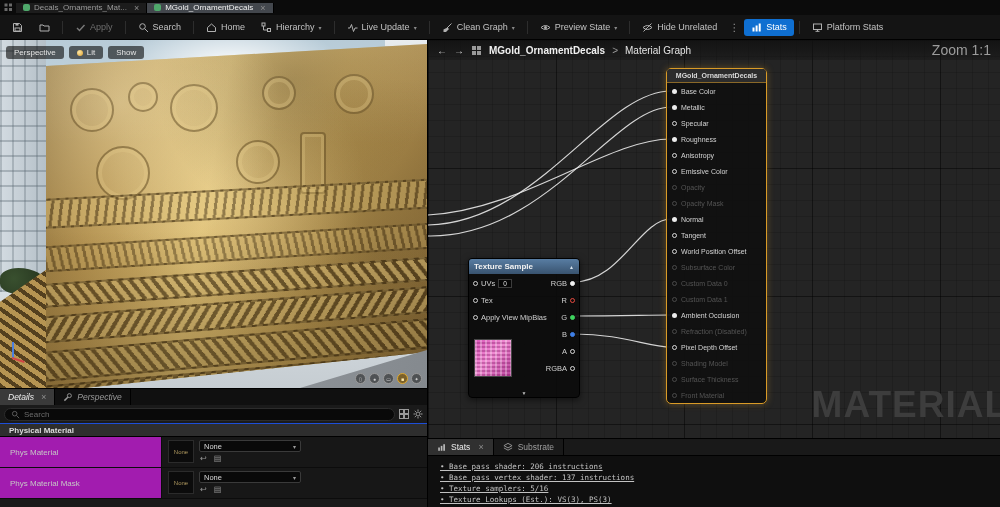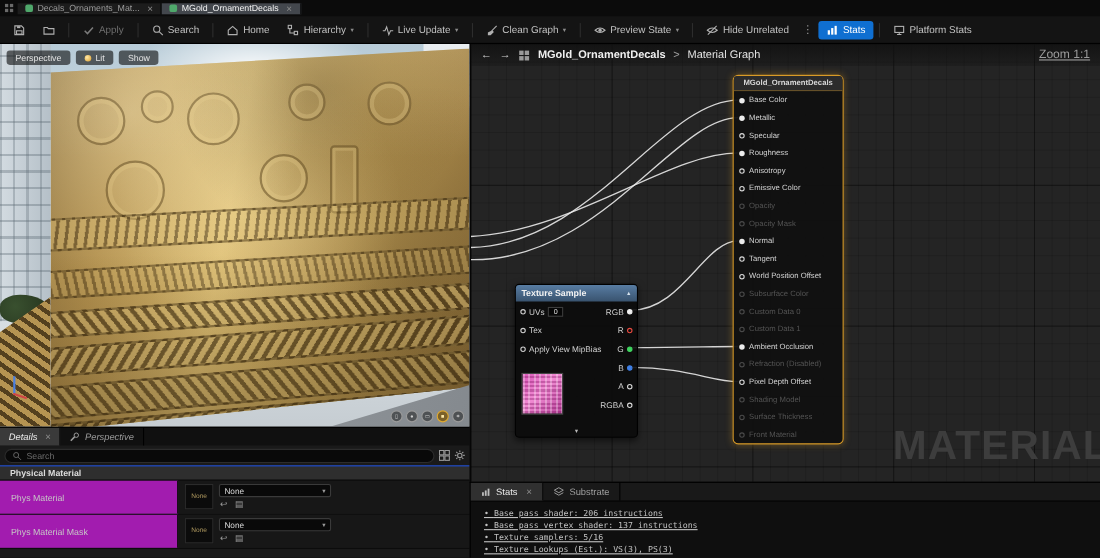--- a/index.html
+++ b/index.html
@@ -92,21 +92,21 @@
       linear-gradient(90deg,rgba(0,0,0,.4) 1px,transparent 1px),
       linear-gradient(rgba(0,0,0,.14) 1px,transparent 1px),
       linear-gradient(90deg,rgba(0,0,0,.14) 1px,transparent 1px);
     background-size:128px 128px,128px 128px,16px 16px,16px 16px; }
   .watermark { position:absolute; right:-8px; top:344px; font-size:37px; font-weight:bold; color:#3d3d3d; letter-spacing:1px; }
   .graph-hdr { position:absolute; left:0; top:0; right:0; height:20px; display:flex; align-items:center; gap:7px; padding:0 9px; background:linear-gradient(rgba(16,16,16,.85),rgba(16,16,16,.3)); font-size:10px; z-index:5; }
   .nav-arrow { color:#d2d2d2; font-size:10px; }
   .crumb-root { color:#f0f0f0; font-weight:bold; }
   .crumb-sep { color:#9a9a9a; }
   .crumb-page { color:#e4e4e4; }
-  .zoom { margin-left:auto; color:#9c9c9c; font-size:11px;text-decoration:underline; }
+  .zoom { margin-left:auto; color:#9c9c9c; font-size:14px; }
   .wires { position:absolute; inset:0; }
 
   .mat-node { position:absolute; left:238px; top:28px; width:101px; background:rgba(16,16,16,.94); border:1.5px solid #d99b27; border-radius:5px; box-shadow:0 0 7px rgba(217,155,39,.35); z-index:3; }
   .mat-node-hdr { height:14px; background:#2c2c2c; border-bottom:1px solid rgba(217,155,39,.55); border-radius:3px 3px 0 0; font-size:7px; font-weight:bold; color:#d8d8d8; display:flex; align-items:center; justify-content:center; white-space:nowrap; }
   .mpin { height:16px; display:flex; align-items:center; gap:4px; padding-left:5px; }
   .pin-dot { width:5px; height:5px; border-radius:50%; flex:none; }
   .mpin.connected .pin-dot { background:#ececec; }
   .mpin.open .pin-dot { border:1px solid #d8d8d8; }
   .mpin.disabled .pin-dot { border:1px solid #4a4a4a; }
   .pin-label { font-size:7px; color:#d4d4d4; white-space:nowrap; }

